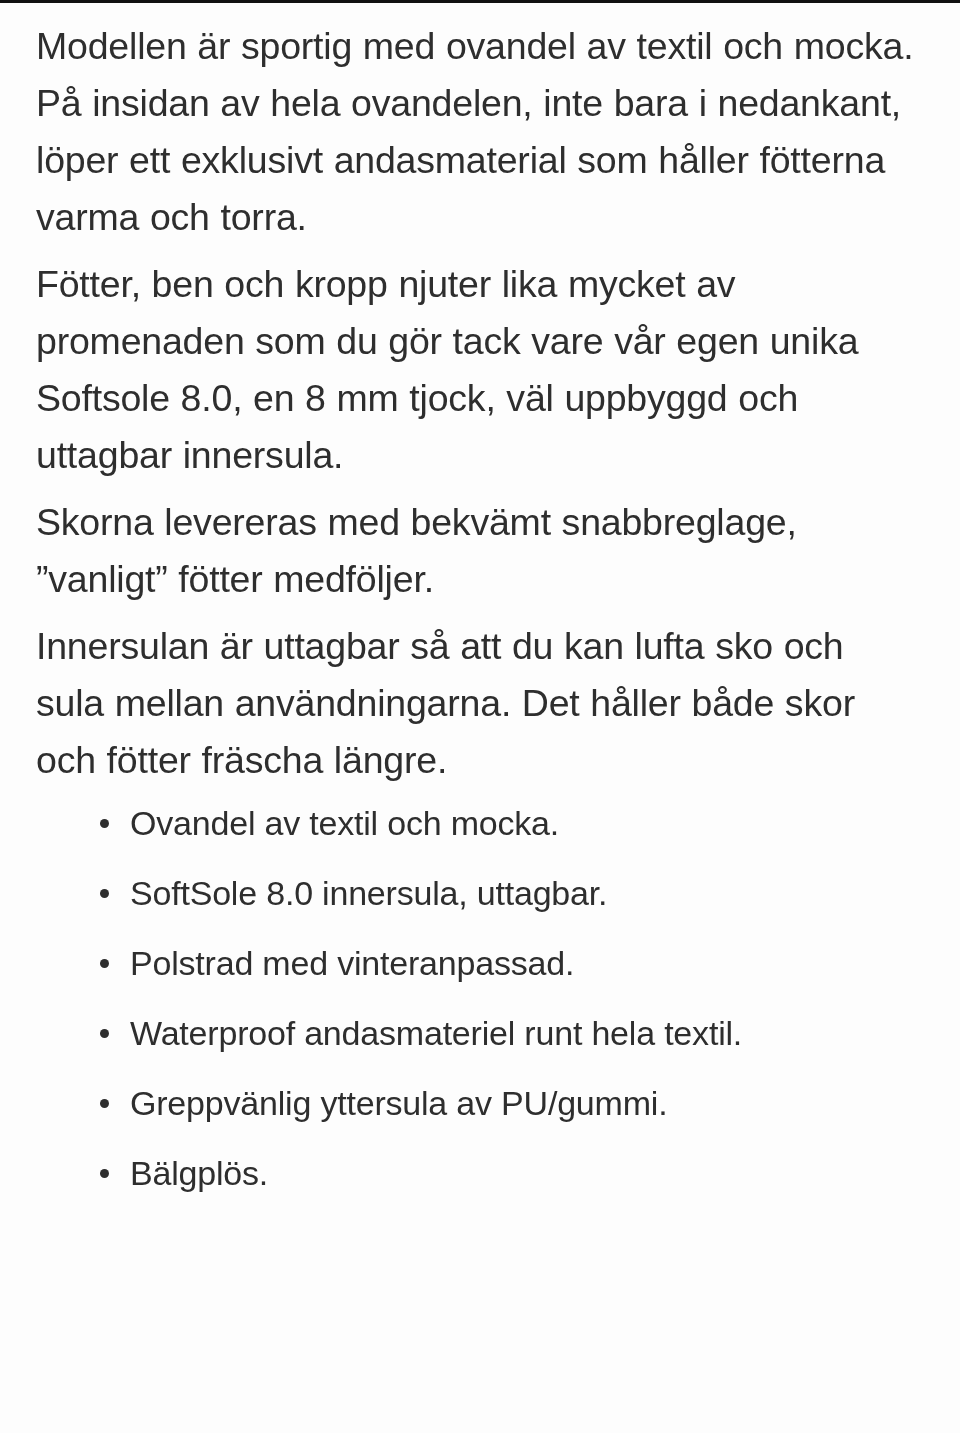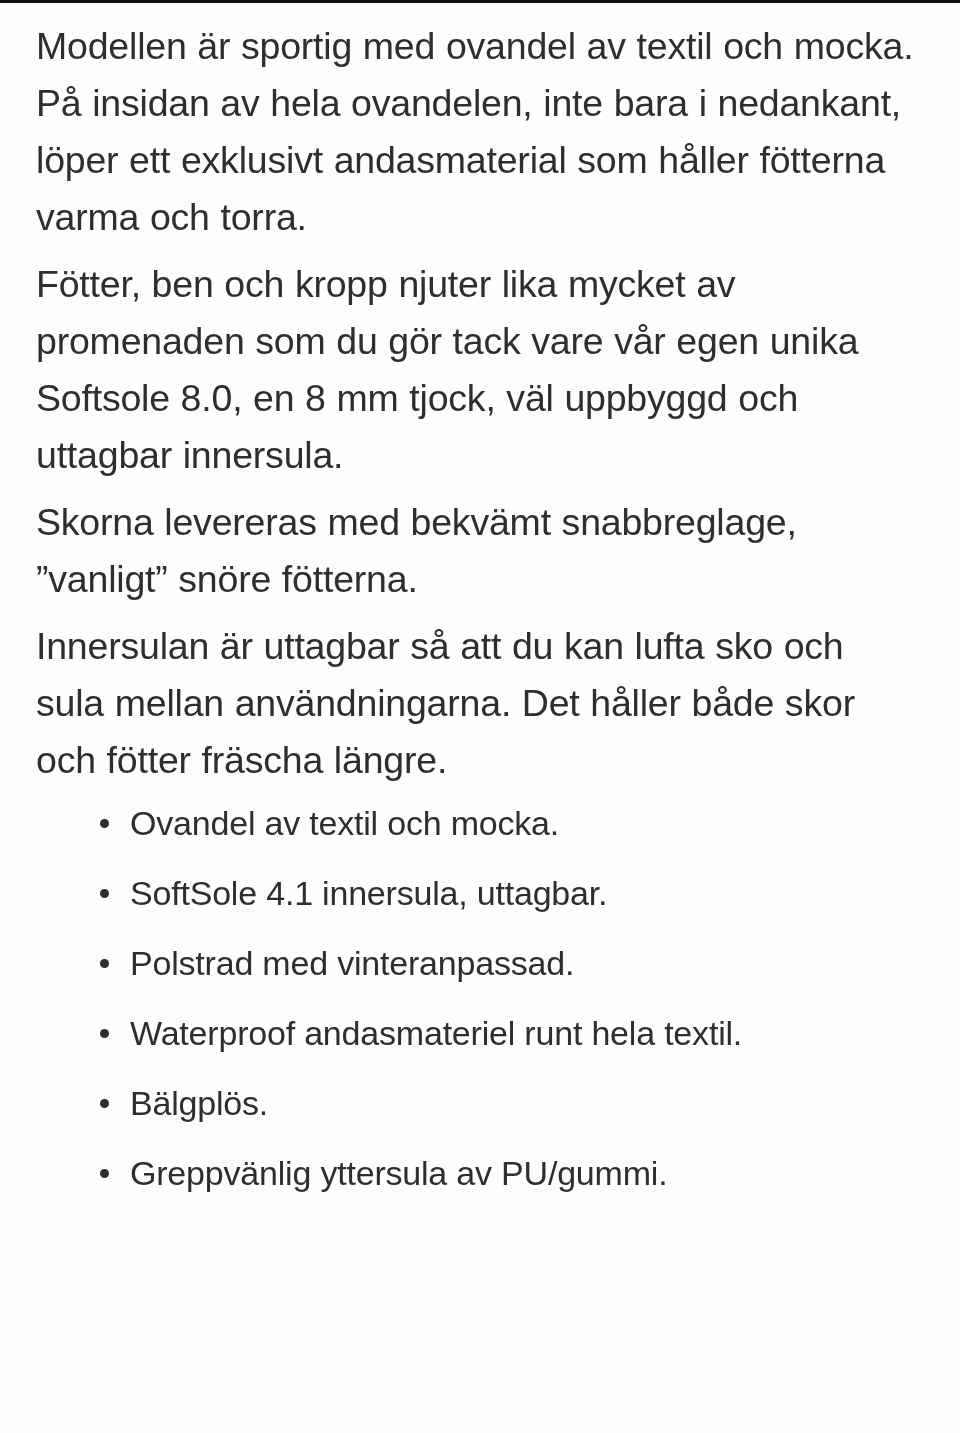--- a/index.html
+++ b/index.html
@@ -78,44 +78,44 @@
 
 <div class="top-edge-strip"></div>
 
 <article class="description-panel">
 
   <p class="description-paragraph">Modellen är sportig med ovandel av textil och mocka. På insidan av hela ovandelen, inte bara i nedankant, löper ett exklusivt andasmaterial som håller fötterna varma och torra.</p>
 
 
   <p class="description-paragraph">Fötter, ben och kropp njuter lika mycket av promenaden som du gör tack vare vår egen unika Softsole 8.0, en 8 mm tjock, väl uppbyggd och uttagbar innersula.</p>
 
-  <p class="description-paragraph">Skorna levereras med bekvämt snabbreglage, ”vanligt” snöre fötterna.</p>
+  <p class="description-paragraph">Skorna levereras med bekvämt snabbreglage, ”vanligt” fötter medföljer.</p>
 
   <p class="description-paragraph">Innersulan är uttagbar så att du kan lufta sko och sula mellan användningarna. Det håller både skor och fötter fräscha längre.</p>
 
   <ul class="feature-list">
     <li class="feature-list-item">
       <span class="bullet-dot"></span>
       <span>Ovandel av textil och mocka.</span>
     </li>
     <li class="feature-list-item">
       <span class="bullet-dot"></span>
-      <span>SoftSole 4.1 innersula, uttagbar.</span>
+      <span>SoftSole 8.0 innersula, uttagbar.</span>
     </li>
     <li class="feature-list-item">
       <span class="bullet-dot"></span>
       <span>Polstrad med vinteranpassad.</span>
     </li>
     <li class="feature-list-item">
       <span class="bullet-dot"></span>
       <span>Waterproof andasmateriel runt hela textil.</span>
     </li>
     <li class="feature-list-item">
       <span class="bullet-dot"></span>
-      <span>Bälgplös.</span>
+      <span>Greppvänlig yttersula av PU/gummi.</span>
     </li>
     <li class="feature-list-item">
       <span class="bullet-dot"></span>
-      <span>Greppvänlig yttersula av PU/gummi.</span>
+      <span>Bälgplös.</span>
     </li>
   </ul>
 
 </article>
 
 </body></html>

